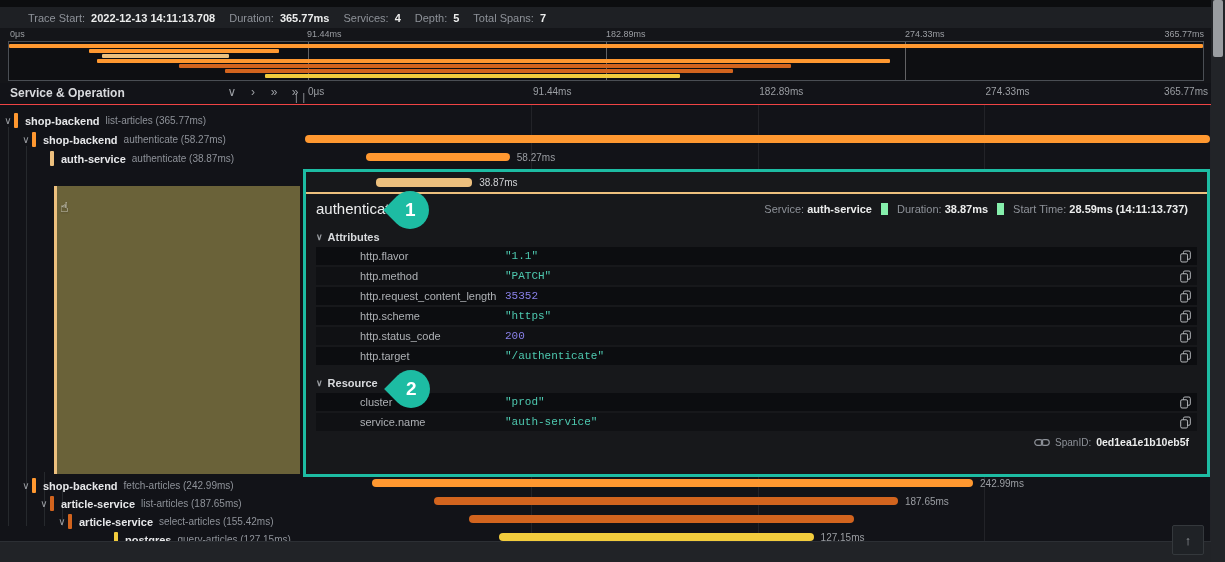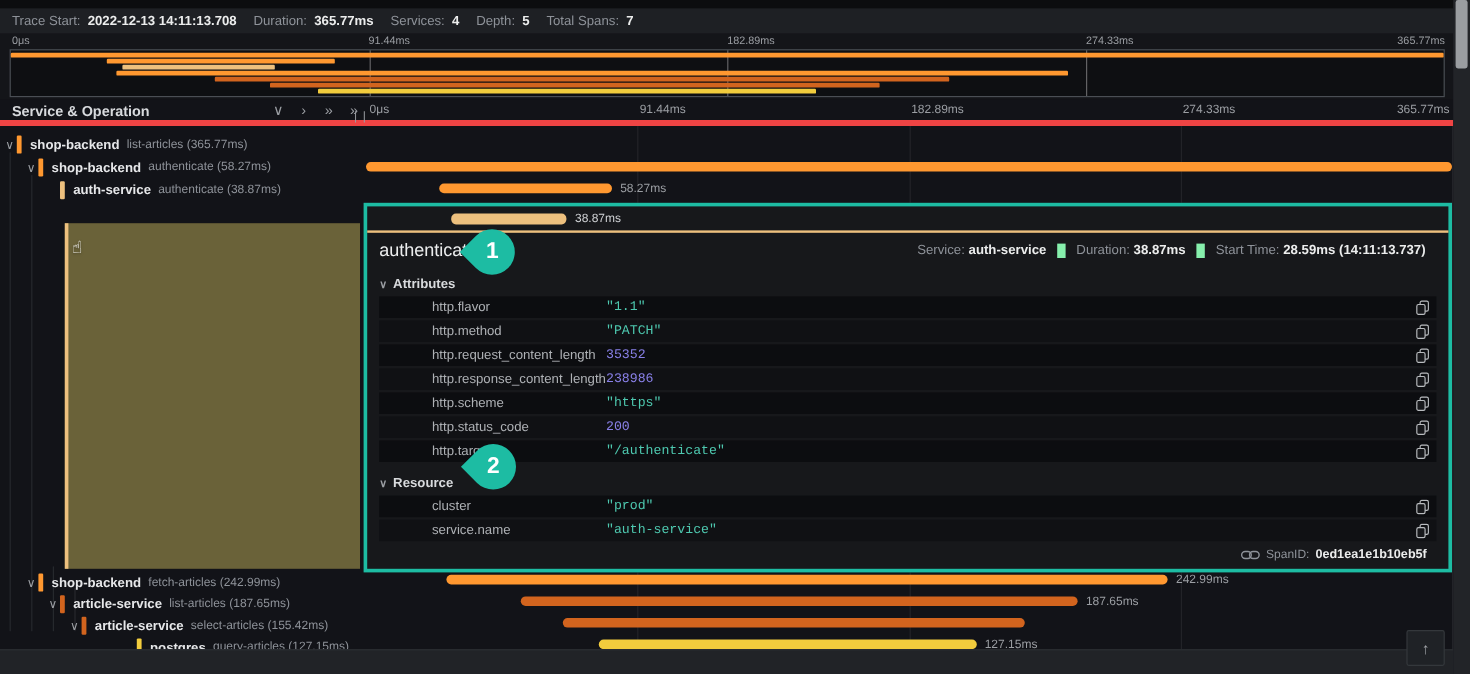--- a/index.html
+++ b/index.html
@@ -3,35 +3,35 @@
 <meta charset="utf-8">
 <style>
   * { margin:0; padding:0; box-sizing:border-box; }
   html,body { background:#000; }
   body { font-family:"Liberation Sans", sans-serif; }
   .app { position:relative; width:1225px; height:562px; background:#121318; overflow:hidden; color:#e9eaec; }
 
   
   .topstrip { position:absolute; top:0; left:0; right:0; height:7px; background:#0c0d0f; }
   .trace-header { position:absolute; top:7px; left:0; right:14px; height:21px; background:#1e2024;
-    display:flex; align-items:center; padding-left:10px; font-size:11px; gap:6px; }
+    display:flex; align-items:center; padding-left:28px; font-size:11px; gap:6px; }
   .trace-header .lbl { color:#8e9299; }
   .trace-header b { color:#eceded; font-weight:bold; margin-right:8px; }
 
   
   .minimap { position:absolute; top:28px; left:0; right:14px; height:55px; background:#141519; }
   .mm-ticks { position:absolute; top:1px; left:8px; right:7px; height:11px; font-size:9px; color:#9b9ea3; }
   .mm-ticks span { position:absolute; top:0; }
   .mm-box { position:absolute; top:13px; left:8px; right:7px; height:40px; border:1px solid #4a4e54; background:#0e0f12; }
   .mm-grid { position:absolute; top:0; bottom:0; width:1px; background:rgba(255,255,255,0.35); }
   .mm-bar { position:absolute; height:4px; border-radius:1px; }
 
   
   .body { position:absolute; top:83px; left:0; right:14px; bottom:21px; background:#121318; }
-  .cols-header { position:absolute; top:0; left:0; right:0; height:22px; border-bottom:5px solid #ef4444; }
+  .cols-header { position:absolute; top:0; left:0; right:0; height:22px; border-bottom:1px solid #ef4444; }
   .so-title { position:absolute; left:10px; top:3px; font-size:12px; font-weight:bold; color:#d8dadd; }
   .hdr-icons { position:absolute; left:226px; top:2px; display:flex; gap:9px; color:#9b9ea3; font-size:12px; }
   .hdr-icons .ic { width:12px; text-align:center; cursor:pointer; }
   .resizer { position:absolute; left:295px; top:9px; color:#9b9ea3; font-size:10px; letter-spacing:1px; cursor:col-resize; }
 
   
   .plot-ticks { position:absolute; left:305px; width:905px; top:3px; height:14px; font-size:10px; color:#9b9ea3; }
   .plot-ticks span { position:absolute; top:0; }
   .grid-lines { position:absolute; left:305px; width:905px; top:22px; bottom:0; }
   .grid-lines i { position:absolute; top:0; bottom:0; width:1px; background:rgba(255,255,255,0.07); }
@@ -285,30 +285,20 @@
           <div class="kv-row">
             <span class="kv-key">http.request_content_length</span>
             <span class="kv-val" style="color: rgb(137, 128, 232);">35352</span>
             <span class="copy-btn">
                 <svg width="11" height="13" viewBox="0 0 16 18">
                   <rect x="5" y="1" width="10" height="12" rx="2" fill="none" stroke="#b9bcbf" stroke-width="1.4"></rect>
                   <rect x="1" y="5" width="10" height="12" rx="2" fill="#17181b" stroke="#b9bcbf" stroke-width="1.4"></rect>
                 </svg>
               </span>
           </div>
-          <div class="kv-row alt">
-            <span class="kv-key">http.response_content_length</span>
-            <span class="kv-val" style="color: rgb(137, 128, 232);">238986</span>
-            <span class="copy-btn">
-                <svg width="11" height="13" viewBox="0 0 16 18">
-                  <rect x="5" y="1" width="10" height="12" rx="2" fill="none" stroke="#b9bcbf" stroke-width="1.4"></rect>
-                  <rect x="1" y="5" width="10" height="12" rx="2" fill="#17181b" stroke="#b9bcbf" stroke-width="1.4"></rect>
-                </svg>
-              </span>
-          </div>
           <div class="kv-row">
             <span class="kv-key">http.scheme</span>
             <span class="kv-val" style="color: rgb(78, 201, 176);">"https"</span>
             <span class="copy-btn">
                 <svg width="11" height="13" viewBox="0 0 16 18">
                   <rect x="5" y="1" width="10" height="12" rx="2" fill="none" stroke="#b9bcbf" stroke-width="1.4"></rect>
                   <rect x="1" y="5" width="10" height="12" rx="2" fill="#17181b" stroke="#b9bcbf" stroke-width="1.4"></rect>
                 </svg>
               </span>
           </div>

